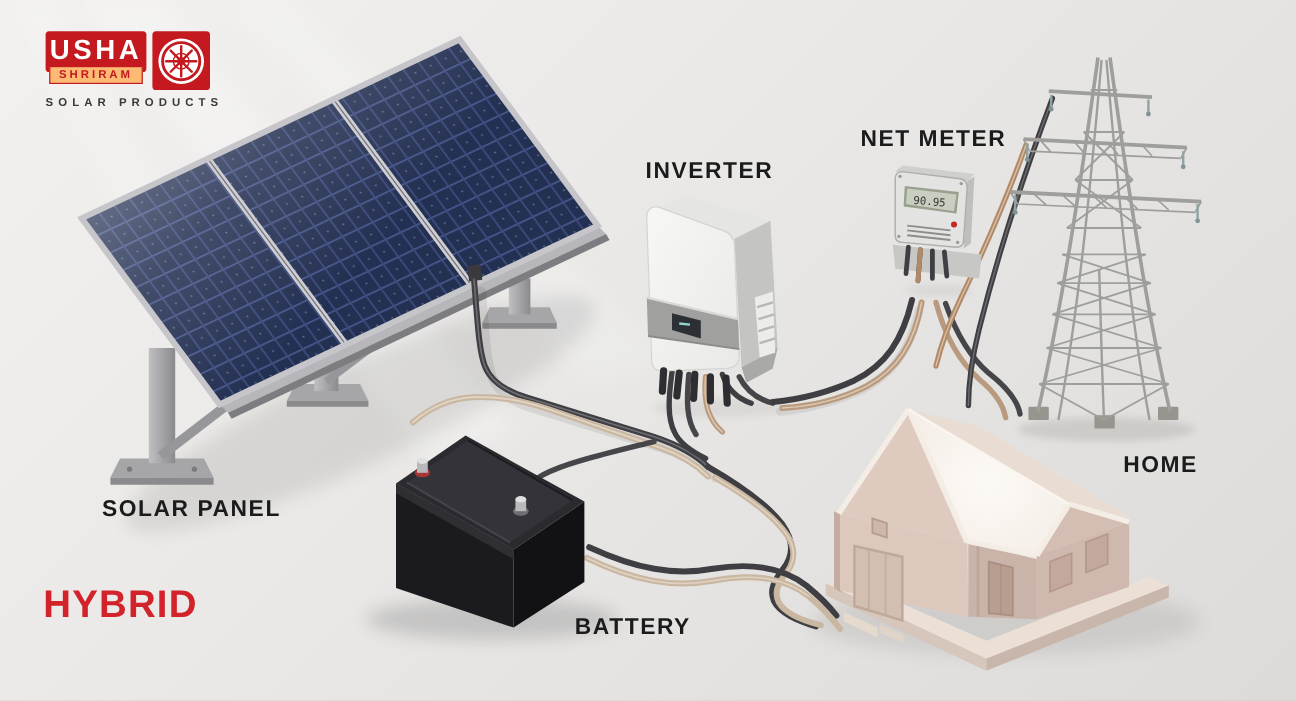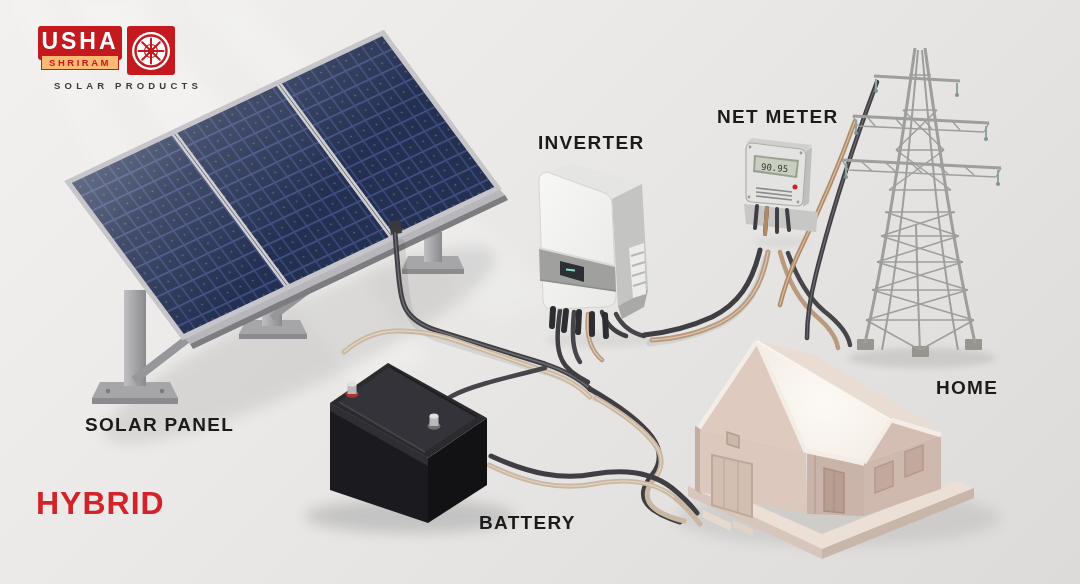--- a/index.html
+++ b/index.html
@@ -29,21 +29,21 @@
     text-align:center;line-height:27px;
   }
   .logo-sub{
     background:#fdba74;border:1px solid #c3191f;color:#c3191f;font-weight:bold;
     font-size:9.5px;letter-spacing:2.5px;text-align:center;line-height:13px;height:13px;
   }
   .logo-emblem{width:48px;height:49px;background:#c3191f;border-radius:3px;
     display:flex;align-items:center;justify-content:center;}
   .logo-tagline{
     margin-top:5px;font-size:9.5px;font-weight:bold;letter-spacing:4.2px;
-    color:#3a3a3a;white-space:nowrap;margin-left:16px;
+    color:#3a3a3a;white-space:nowrap;
   }
 </style>
 </head>
 <body>
 
 <div class="stage">
 
 <svg class="scene-svg" width="1080" height="584" viewBox="0 0 1080 584">
   <defs>
     <filter id="soft" x="-60%" y="-60%" width="220%" height="220%">

